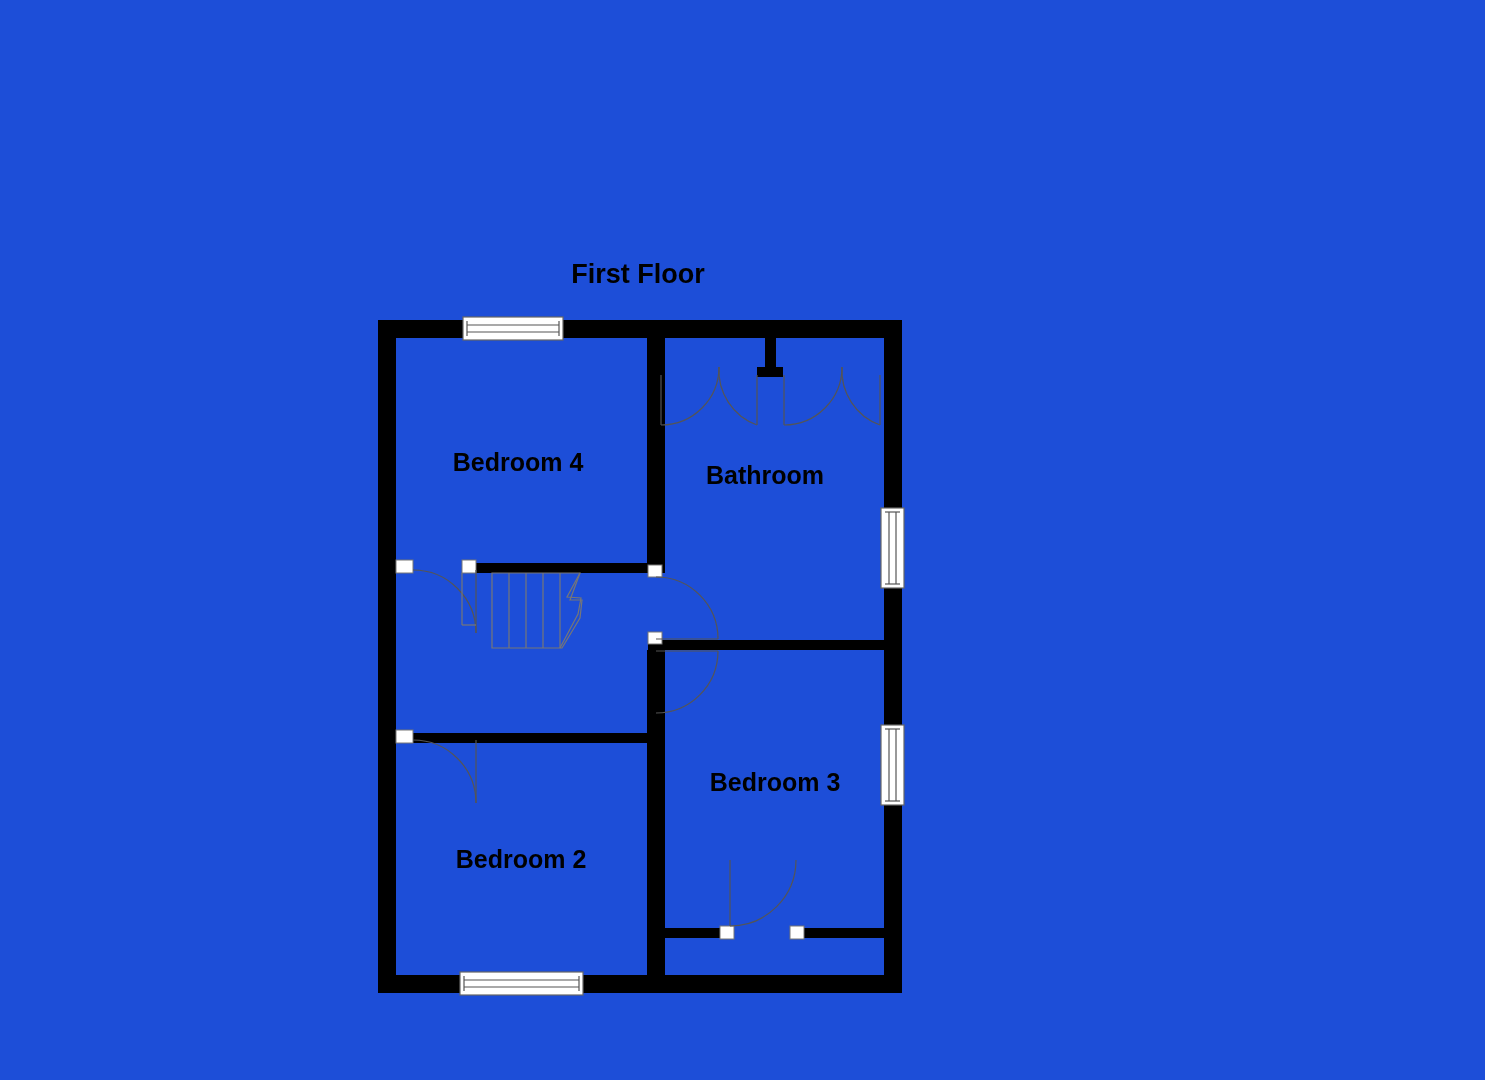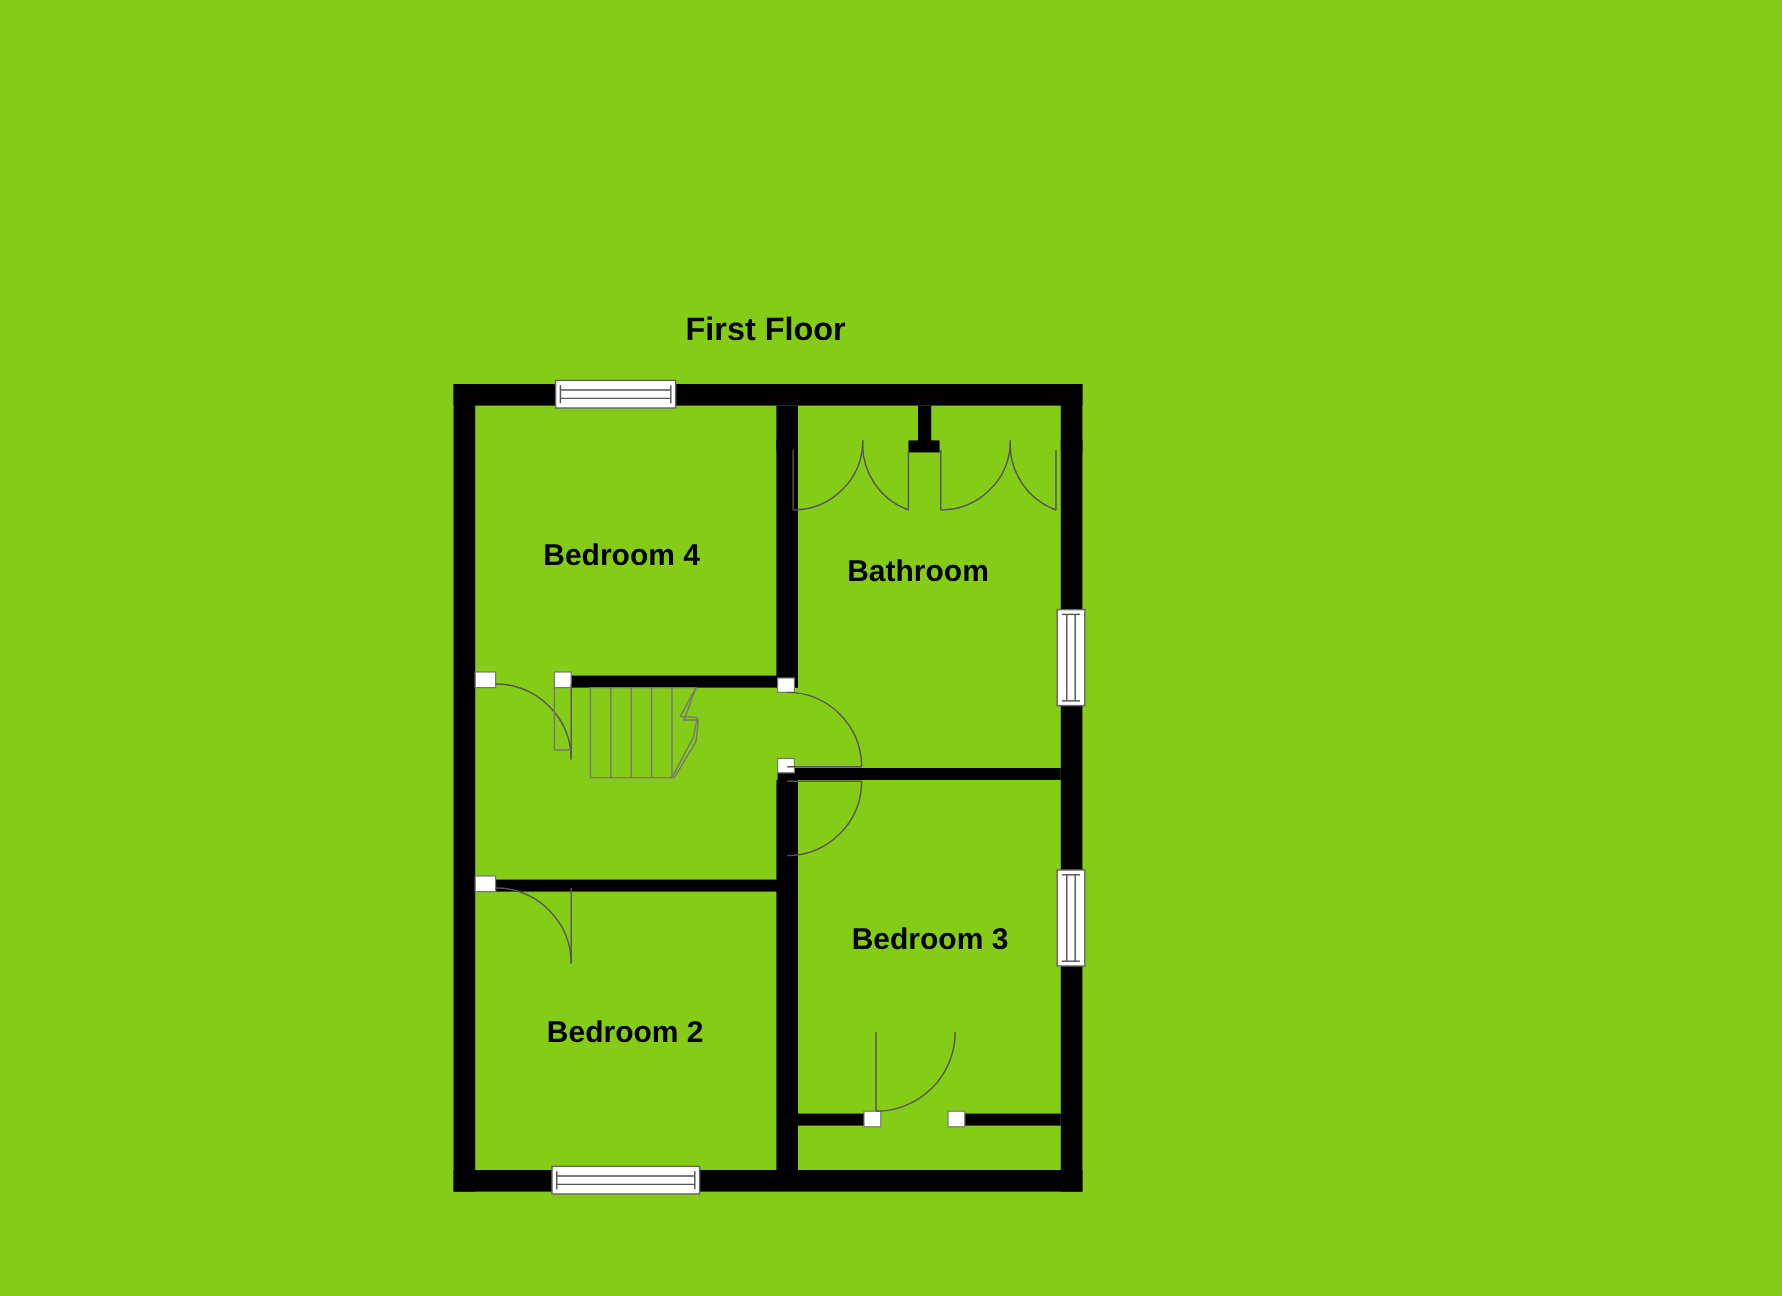--- a/index.html
+++ b/index.html
@@ -10,21 +10,21 @@
   body {
     width: 1485px;
     height: 1080px;
     font-family: "Liberation Sans", sans-serif;
     overflow: hidden;
   }
   #floorplan-root {
     position: relative;
     width: 1485px;
     height: 1080px;
-    background: #84cc16;
+    background: #1d4ed8;
   }
   svg.plan {
     display: block;
     width: 1485px;
     height: 1080px;
   }
   .plan-title {
     font-family: "Liberation Sans", sans-serif;
     font-weight: bold;
     font-size: 27px;

